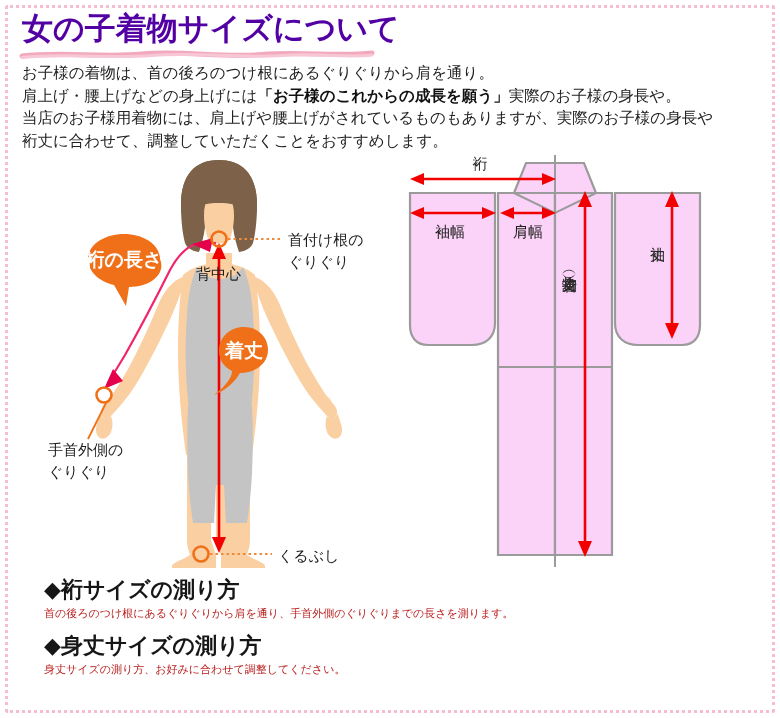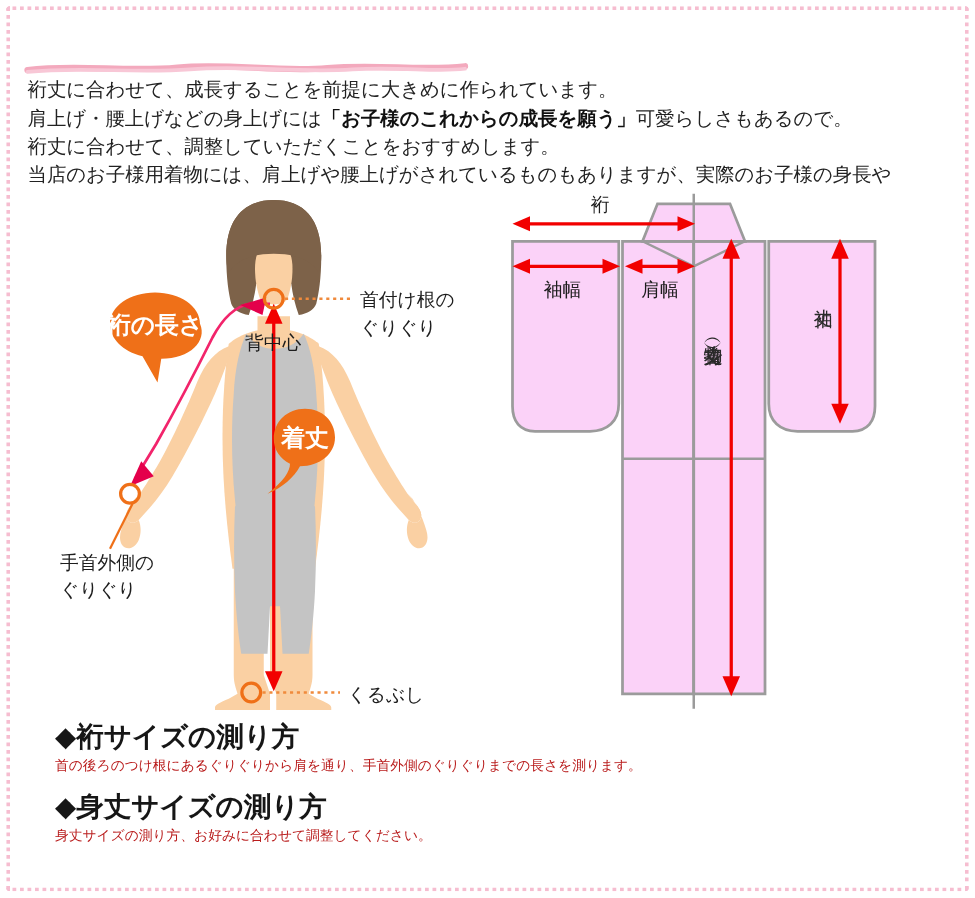--- a/index.html
+++ b/index.html
@@ -105,38 +105,39 @@
     text-orientation:upright;
   }
 </style>
 </head>
 <body>
 
 <div id="page">
 
   <div id="frame"></div>
 
+  <div id="title">女の子着物サイズについて</div>
 
   <svg id="title-underline" viewBox="0 0 350 9" preserveAspectRatio="none" aria-hidden="true">
     <path d="M0,6 C40,1 80,8 120,4 C160,0 200,8 240,4.5 C280,1 315,7 350,3" stroke="#f3a9bd" stroke-width="5" fill="none" stroke-linecap="round"></path>
     <path d="M0,7.5 C45,3 85,9 130,5.5 C175,2 215,8.5 260,5.5 C300,3 325,8 350,5" stroke="#f8c7d6" stroke-width="3" fill="none" stroke-linecap="round"></path>
   </svg>
 
   <div id="intro">
     <div>
-      <span>裄丈に合わせて、成長することを前提に大きめに作られています。</span>
+      <span>お子様の着物は、首の後ろのつけ根にあるぐりぐりから肩を通り。</span>
     </div>
     <div>
-      <span>肩上げ・腰上げなどの身上げには</span><span class="strong">「お子様のこれからの成長を願う」</span><span>可愛らしさもあるので。</span>
+      <span>肩上げ・腰上げなどの身上げには</span><span class="strong">「お子様のこれからの成長を願う」</span><span>実際のお子様の身長や。</span>
+    </div>
+    <div>
+      <span>当店のお子様用着物には、肩上げや腰上げがされているものもありますが、実際のお子様の身長や</span>
     </div>
     <div>
       <span>裄丈に合わせて、調整していただくことをおすすめします。</span>
-    </div>
-    <div>
-      <span>当店のお子様用着物には、肩上げや腰上げがされているものもありますが、実際のお子様の身長や</span>
     </div>
   </div>
 
   <div id="diagram-left">
     <svg width="390" height="420" viewBox="0 0 390 420">
 
       <g>
 
         <path d="M167,255 L167,385 C167,392 169,396 170,400 L163,404 C156,407 152,409 152,411 L152,413 L196,413 L196,400 L191,385 L191,255 Z" fill="#fad0a3"></path>
         <path d="M196,255 L196,385 L201,400 L201,413 L245,413 L245,411 C245,409 241,407 234,404 L227,400 C228,396 230,392 230,385 L230,255 Z" fill="#fad0a3"></path>

